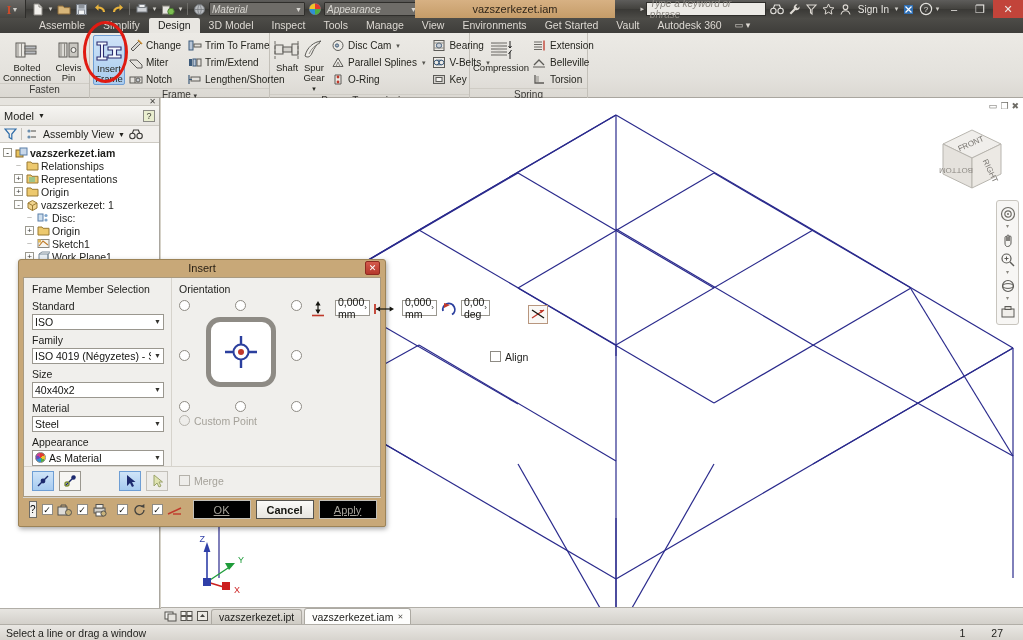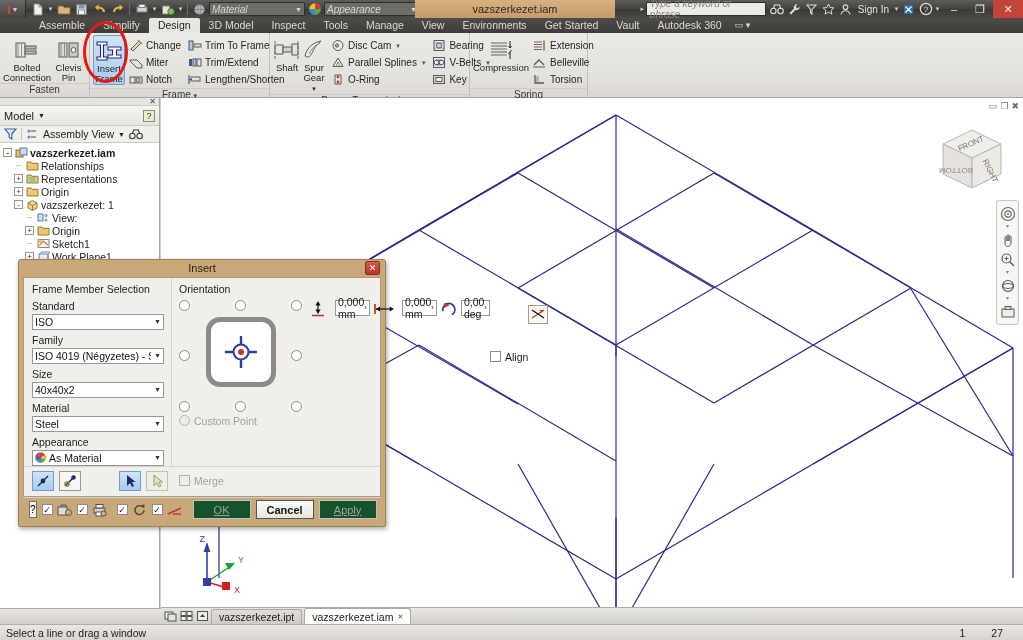--- a/index.html
+++ b/index.html
@@ -260,21 +260,21 @@
   .tool-btn.dis { background: #eeedea; border-color: #c3c0b9; }
   .dlg-footer {
     height: 26px; display: flex; align-items: center; gap: 5px;
     padding: 0 6px; border-top: 1px solid #d6d3cc;
   }
   .fbtn {
     height: 19px; min-width: 58px; padding: 0 9px; font-size: 11px;
     border: 1px solid #9a978f; background: linear-gradient(to bottom,#fbfaf8,#e7e5e0);
     display: flex; align-items: center; justify-content: center; color: #14140f;
   }
-  .fbtn.dis { color: #a5a29a; border-color: #c3c0b9; background: #14532d; text-decoration: underline; }
+  .fbtn.dis { color: #a5a29a; border-color: #c3c0b9; background: #000000; text-decoration: underline; }
   .fbtn.strong { border-color: #55534e; font-weight: bold; }
   .help-btn {
     width: 17px; height: 17px; border: 1px solid #6f6d67; background: #f3f2ef;
     display: flex; align-items: center; justify-content: center; font-size: 10px;
   }
   .fsep { width: 1px; height: 16px; background: #cfccc5; }
 
   
   .doc-tabs {
     position: absolute; left: 161px; top: 607px; width: 862px; height: 17px;
@@ -829,21 +829,21 @@
         </div>
         <div class="tnode" style="padding-left: 22px;">
           <span class="expander none">–</span>
           <span class="tico">
             <svg width="13" height="11" viewBox="0 0 13 11">
               <rect x="1" y="2" width="5" height="7" fill="#cfe0ef" stroke="#5b7fa8"></rect>
               <circle cx="9" cy="3.5" r="1.6" fill="#7fa6cc"></circle>
               <circle cx="9" cy="8" r="1.6" fill="#7fa6cc"></circle>
             </svg>
           </span>
-          <span>View:</span>
+          <span>Disc:</span>
         </div>
         <div class="tnode" style="padding-left: 22px;">
           <span class="expander">+</span>
           <span class="tico">
             <svg width="13" height="11" viewBox="0 0 13 11">
               <path d="M1 2h4l1 1.3h6V10H1z" fill="#edc96e" stroke="#9a7a33"></path>
             </svg>
           </span>
           <span>Origin</span>
         </div>

